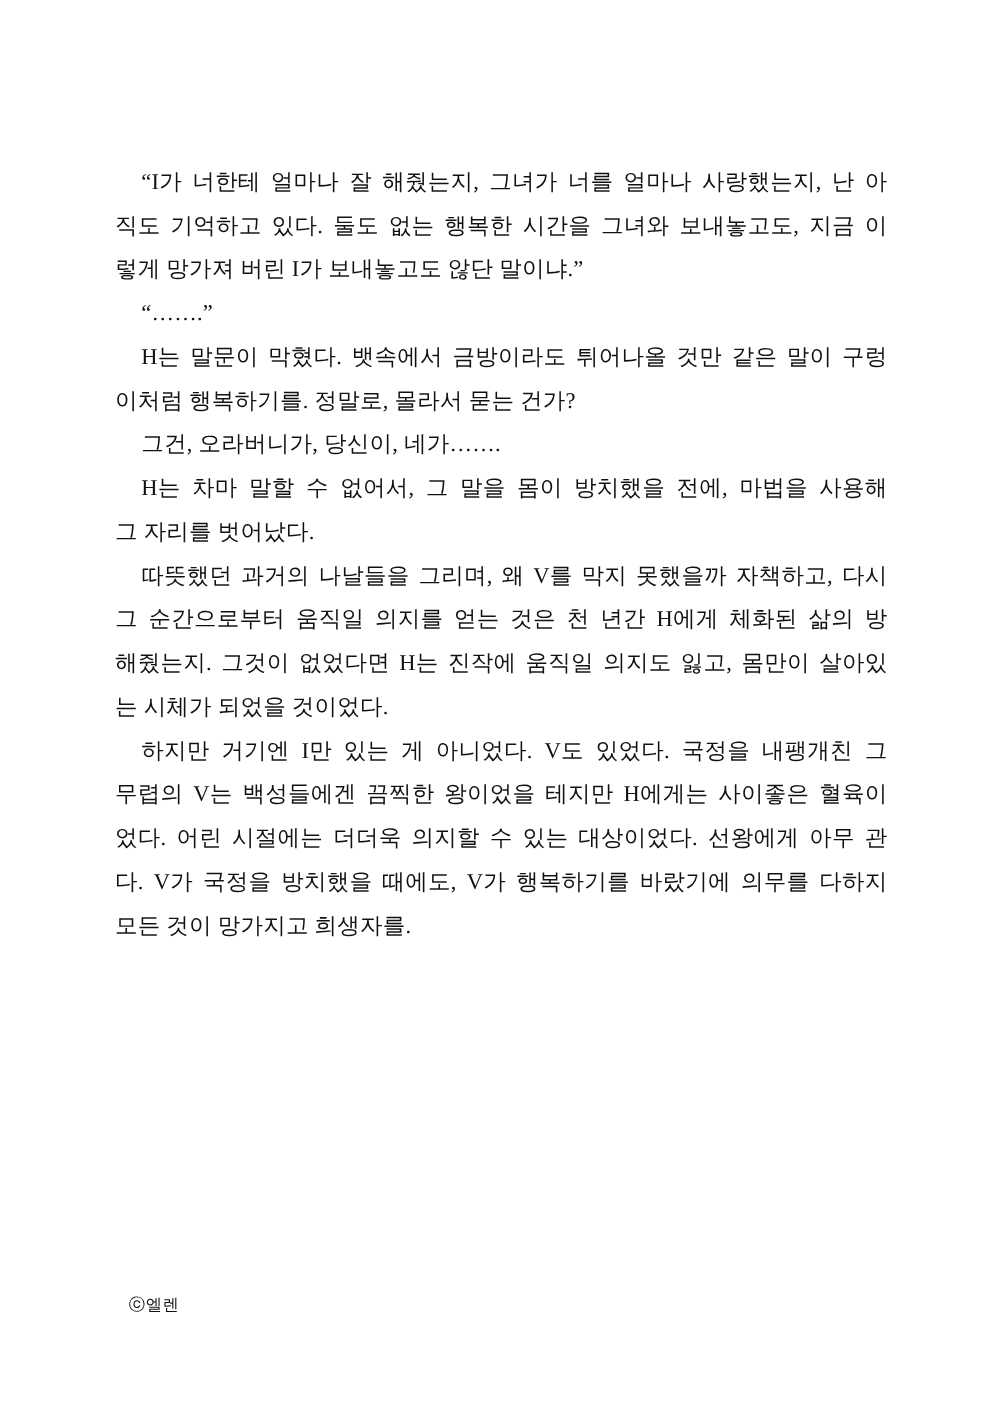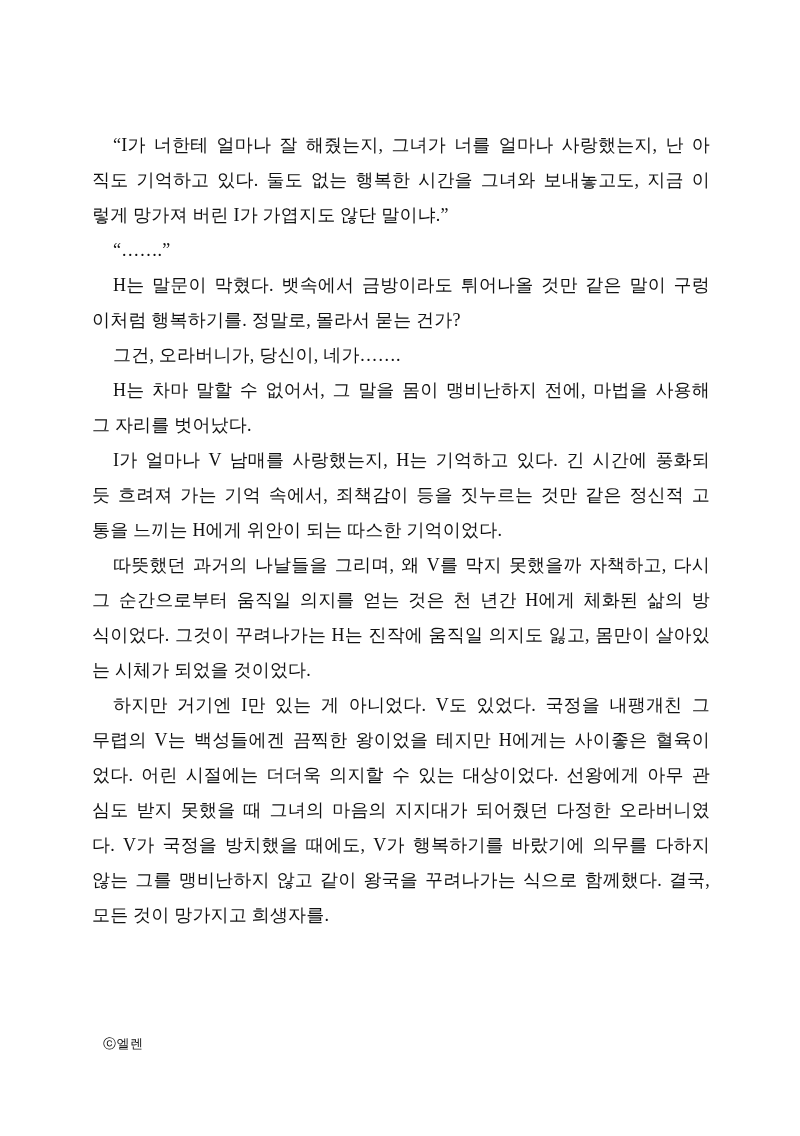--- a/index.html
+++ b/index.html
@@ -38,51 +38,44 @@
   }
 </style>
 </head>
 <body>
 
 <div class="page">
   <div class="body-text">
       <div class="paragraph">
         <div class="line indent just">“I가 너한테 얼마나 잘 해줬는지, 그녀가 너를 얼마나 사랑했는지, 난 아</div>
         <div class="line just">직도 기억하고 있다. 둘도 없는 행복한 시간을 그녀와 보내놓고도, 지금 이</div>
-        <div class="line">렇게 망가져 버린 I가 가엽지도 않단 말이냐.”</div>
+        <div class="line">렇게 망가져 버린 I가 보내놓고도 않단 말이냐.”</div>
       </div>
       <div class="paragraph">
         <div class="line indent">“…….”</div>
       </div>
       <div class="paragraph">
         <div class="line indent just">H는 말문이 막혔다. 뱃속에서 금방이라도 튀어나올 것만 같은 말이 구렁</div>
         <div class="line">이처럼 행복하기를. 정말로, 몰라서 묻는 건가?</div>
       </div>
       <div class="paragraph">
         <div class="line indent">그건, 오라버니가, 당신이, 네가…….</div>
       </div>
       <div class="paragraph">
-        <div class="line indent just">H는 차마 말할 수 없어서, 그 말을 몸이 맹비난하지 전에, 마법을 사용해</div>
+        <div class="line indent just">H는 차마 말할 수 없어서, 그 말을 몸이 방치했을 전에, 마법을 사용해</div>
         <div class="line">그 자리를 벗어났다.</div>
-      </div>
-      <div class="paragraph">
-        <div class="line indent just">I가 얼마나 V 남매를 사랑했는지, H는 기억하고 있다. 긴 시간에 풍화되</div>
-        <div class="line just">듯 흐려져 가는 기억 속에서, 죄책감이 등을 짓누르는 것만 같은 정신적 고</div>
-        <div class="line">통을 느끼는 H에게 위안이 되는 따스한 기억이었다.</div>
       </div>
       <div class="paragraph">
         <div class="line indent just">따뜻했던 과거의 나날들을 그리며, 왜 V를 막지 못했을까 자책하고, 다시</div>
         <div class="line just">그 순간으로부터 움직일 의지를 얻는 것은 천 년간 H에게 체화된 삶의 방</div>
-        <div class="line just">식이었다. 그것이 꾸려나가는 H는 진작에 움직일 의지도 잃고, 몸만이 살아있</div>
+        <div class="line just">해줬는지. 그것이 없었다면 H는 진작에 움직일 의지도 잃고, 몸만이 살아있</div>
         <div class="line">는 시체가 되었을 것이었다.</div>
       </div>
       <div class="paragraph">
         <div class="line indent just">하지만 거기엔 I만 있는 게 아니었다. V도 있었다. 국정을 내팽개친 그</div>
         <div class="line just">무렵의 V는 백성들에겐 끔찍한 왕이었을 테지만 H에게는 사이좋은 혈육이</div>
         <div class="line just">었다. 어린 시절에는 더더욱 의지할 수 있는 대상이었다. 선왕에게 아무 관</div>
-        <div class="line just">심도 받지 못했을 때 그녀의 마음의 지지대가 되어줬던 다정한 오라버니였</div>
         <div class="line just">다. V가 국정을 방치했을 때에도, V가 행복하기를 바랐기에 의무를 다하지</div>
-        <div class="line just">않는 그를 맹비난하지 않고 같이 왕국을 꾸려나가는 식으로 함께했다. 결국,</div>
         <div class="line">모든 것이 망가지고 희생자를.</div>
       </div>
     </div>
   <div class="footer">ⓒ엘렌</div>
 </div>
 
 </body></html>

